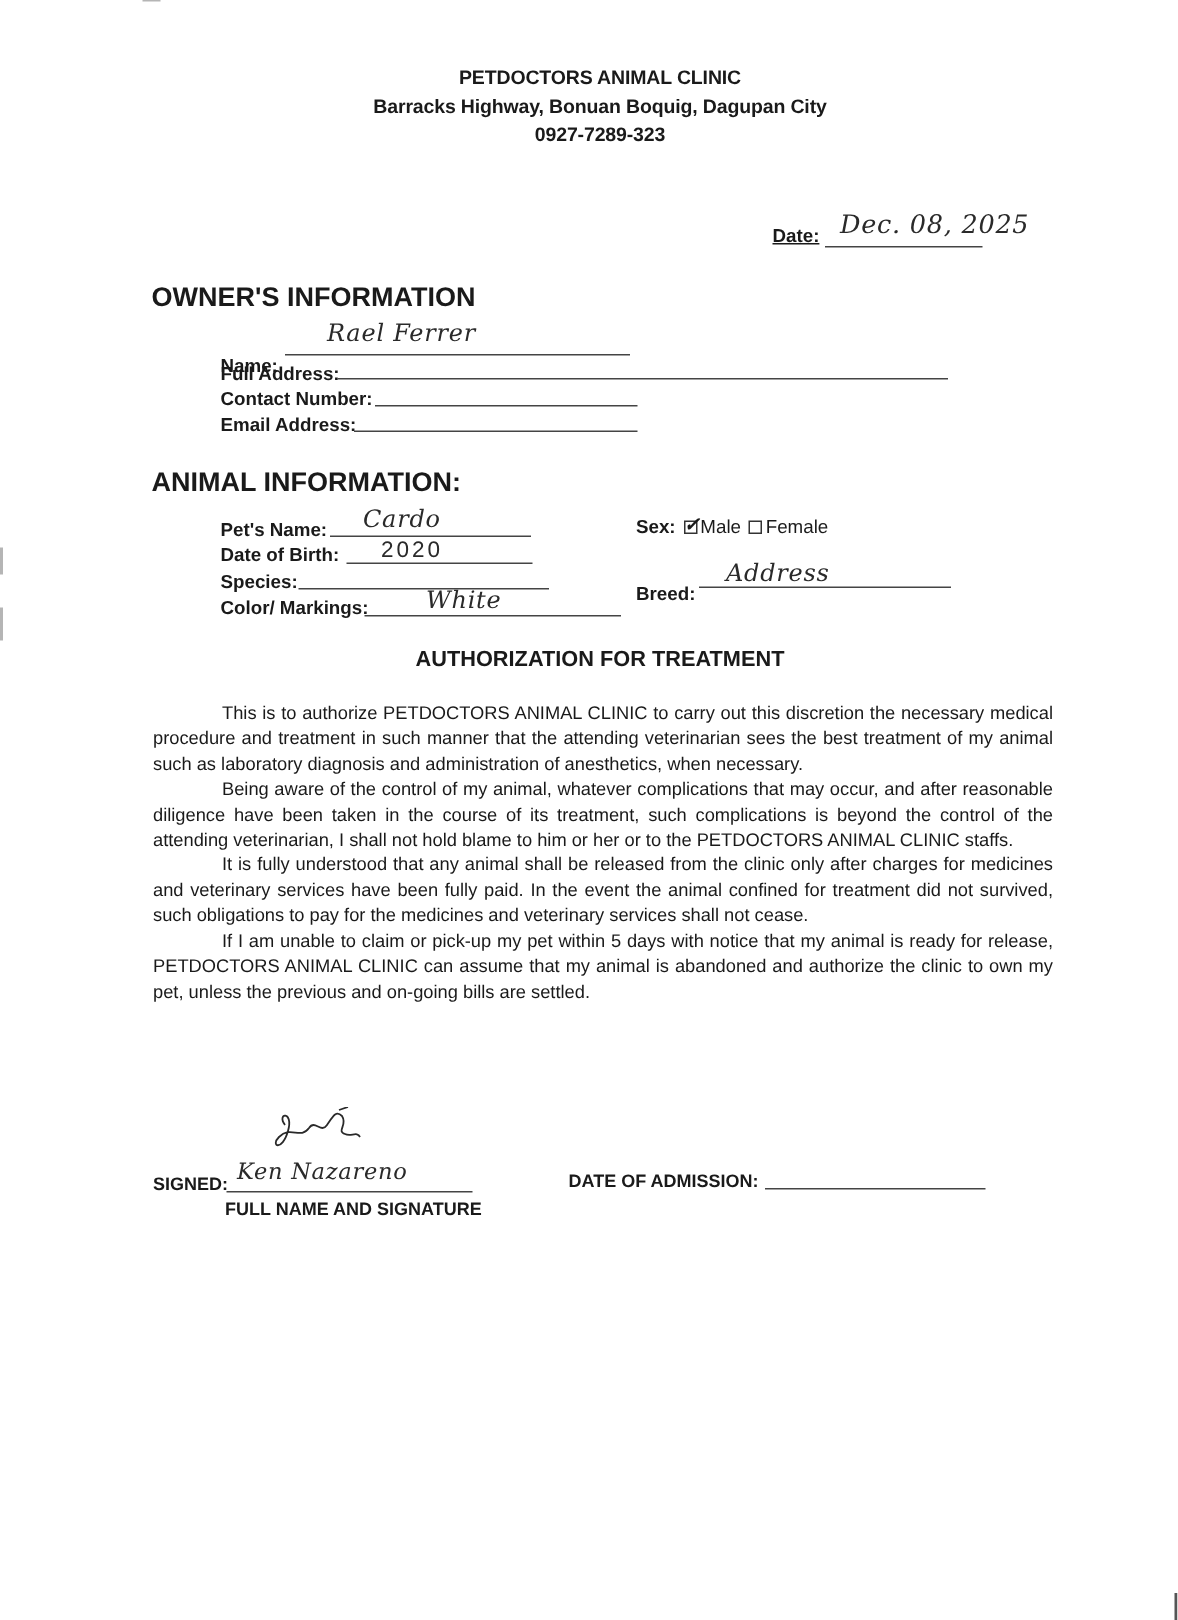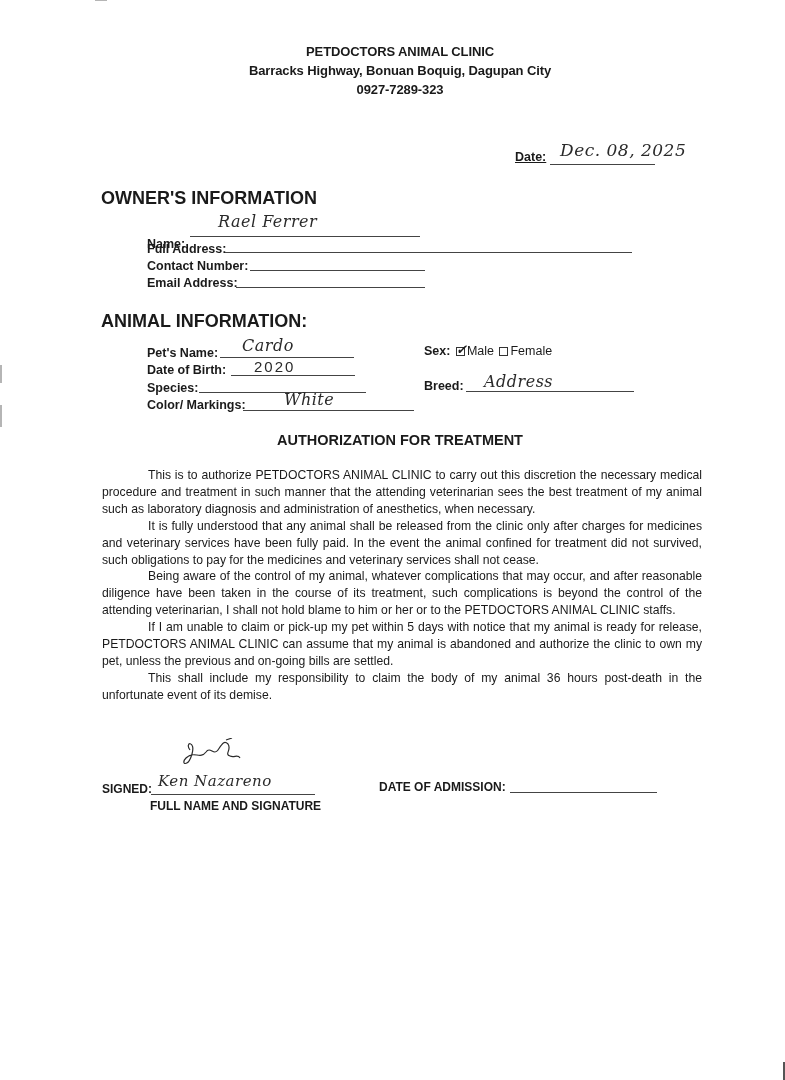--- a/index.html
+++ b/index.html
@@ -69,32 +69,31 @@
 <div class="abs lbl" style="left:147px;top:398px;">Color/ Markings:</div>
 <div class="abs line" style="left:243px;top:410px;width:171px;"></div>
 <div class="abs hand" style="left:284px;top:390px;">White</div>
 
 <div class="abs lbl" style="left:424px;top:344px;">
   <span>Sex:</span>
   <span class="checkbox"><span class="tick">✓</span></span><span style="font-weight:normal;">Male</span>
   <span class="checkbox"></span><span style="font-weight:normal;">Female</span>
 </div>
 
-<div class="abs lbl" style="left:424px;top:379px;">Breed:</div>
+<div class="abs lbl" style="left:424px;top:389px;">Breed:</div>
 <div class="abs line" style="left:466px;top:391px;width:168px;"></div>
 <div class="abs hand" style="left:484px;top:372px;">Address</div>
 
 <div class="abs title" style="top:432px;">AUTHORIZATION FOR TREATMENT</div>
 
 <div class="abs para" style="top:467px;">
   <p>This is to authorize PETDOCTORS ANIMAL CLINIC to carry out this discretion the necessary medical procedure and treatment in such manner that the attending veterinarian sees the best treatment of my animal such as laboratory diagnosis and administration of anesthetics, when necessary.</p>
+  <p>Being aware of the control of my animal, whatever complications that may occur, and after reasonable diligence have been taken in the course of its treatment, such complications is beyond the control of the attending veterinarian, I shall not hold blame to him or her or to the PETDOCTORS ANIMAL CLINIC staffs.</p>
   <p>It is fully understood that any animal shall be released from the clinic only after charges for medicines and veterinary services have been fully paid. In the event the animal confined for treatment did not survived, such obligations to pay for the medicines and veterinary services shall not cease.</p>
-  <p>Being aware of the control of my animal, whatever complications that may occur, and after reasonable diligence have been taken in the course of its treatment, such complications is beyond the control of the attending veterinarian, I shall not hold blame to him or her or to the PETDOCTORS ANIMAL CLINIC staffs.</p>
   <p>If I am unable to claim or pick-up my pet within 5 days with notice that my animal is ready for release, PETDOCTORS ANIMAL CLINIC  can assume that my animal is abandoned and authorize the clinic to own my pet, unless the previous and on-going bills are settled.</p>
-  <p>This shall include my responsibility to claim the body of my animal 36 hours post-death in the unfortunate event of its demise.</p>
 </div>
 
 <div class="abs lbl" style="left:102px;top:782px;font-size:12px;">SIGNED:</div>
 <div class="abs line" style="left:151px;top:794px;width:164px;"></div>
 <svg class="abs" style="left:170px;top:738px;" width="80" height="40" viewBox="0 0 80 40">
   <path d="M20 12 C14 4, 26 2, 22 16 C18 30, 10 26, 16 20 C24 12, 30 22, 36 14 C40 8, 44 18, 48 12 C52 6, 54 2, 58 6 C62 12, 54 16, 60 18 C64 20, 68 16, 70 20" fill="none" stroke="#2a2a2a" stroke-width="1.2"></path>
   <path d="M56 2 L62 0" fill="none" stroke="#2a2a2a" stroke-width="1.2"></path>
 </svg>
 <div class="abs hand" style="left:158px;top:772px;font-size:15px;">Ken Nazareno</div>
 <div class="abs lbl" style="left:150px;top:799px;font-size:12px;">FULL NAME AND SIGNATURE</div>

